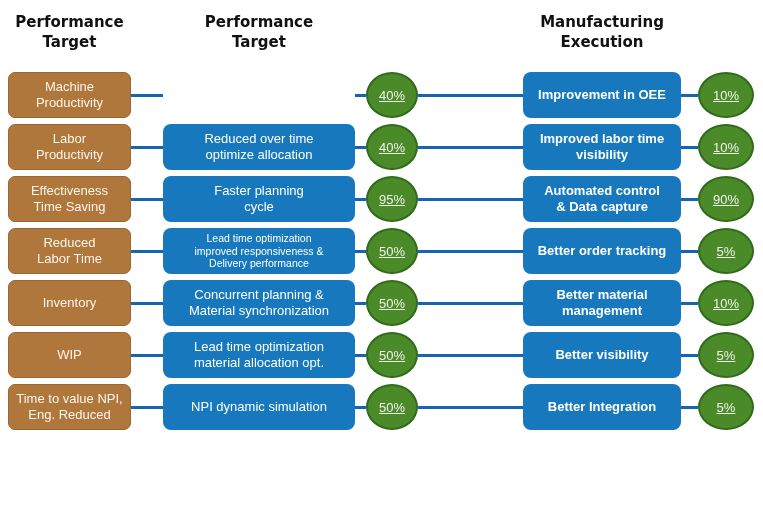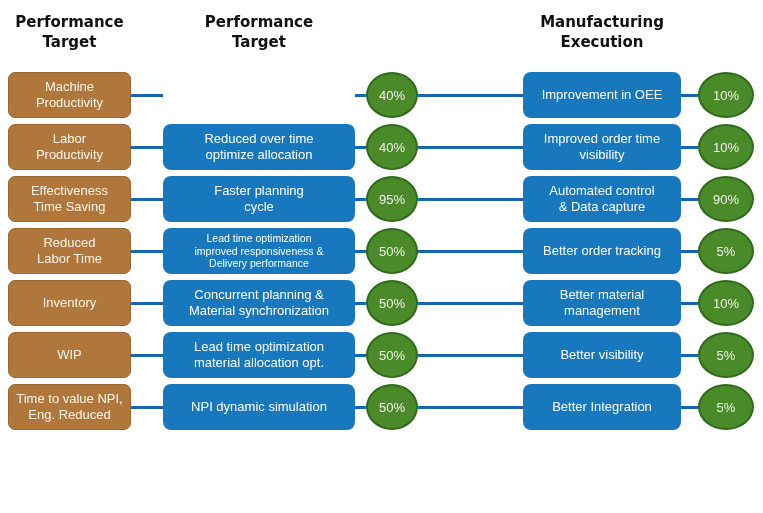--- a/index.html
+++ b/index.html
@@ -57,30 +57,31 @@
     background:var(--c-target);
     border:1px solid var(--c-target-border);
     border-radius:7px;
     color:#FBF5EC;
   }
   .process-box{
     border-radius:8px;
     background:var(--c-process);
   }
   .planning-box{grid-column:3;}
-  .execution-box{grid-column:7;}
+  .execution-box{grid-column:7;font-weight:bold;}
   .planning-box.small{font-size:10.5px;line-height:1.2;}
   .oval{
     height:46px;
     background:var(--c-oval);
     border:2px solid var(--c-oval-border);
     border-radius:50%;
     display:flex;align-items:center;justify-content:center;
     color:#F2F3EE;
     font-size:13px;
+    text-decoration:underline;
   }
   .oval-1{grid-column:5;width:52px;}
   .oval-2{grid-column:9;width:56px;}
   .connector{
     align-self:center;
     height:3px;
     width:100%;
     background:var(--c-line);
   }
   .conn-1{grid-column:2;}
@@ -116,21 +117,21 @@
 
   <div class="grid-row row">
     <div class="box target-box">Labor
 Productivity</div>
     <div class="connector conn-1"></div>
     <div class="box process-box planning-box">Reduced over time
 optimize allocation</div>
     <div class="connector conn-2"></div>
     <div class="oval oval-1">40%</div>
     <div class="connector conn-3"></div>
-    <div class="box process-box execution-box">Improved order time
+    <div class="box process-box execution-box">Improved labor time
 visibility</div>
     <div class="connector conn-4"></div>
     <div class="oval oval-2">10%</div>
   </div>
 
   <div class="grid-row row">
     <div class="box target-box">Effectiveness
 Time Saving</div>
     <div class="connector conn-1"></div>
     <div class="box process-box planning-box">Faster planning

